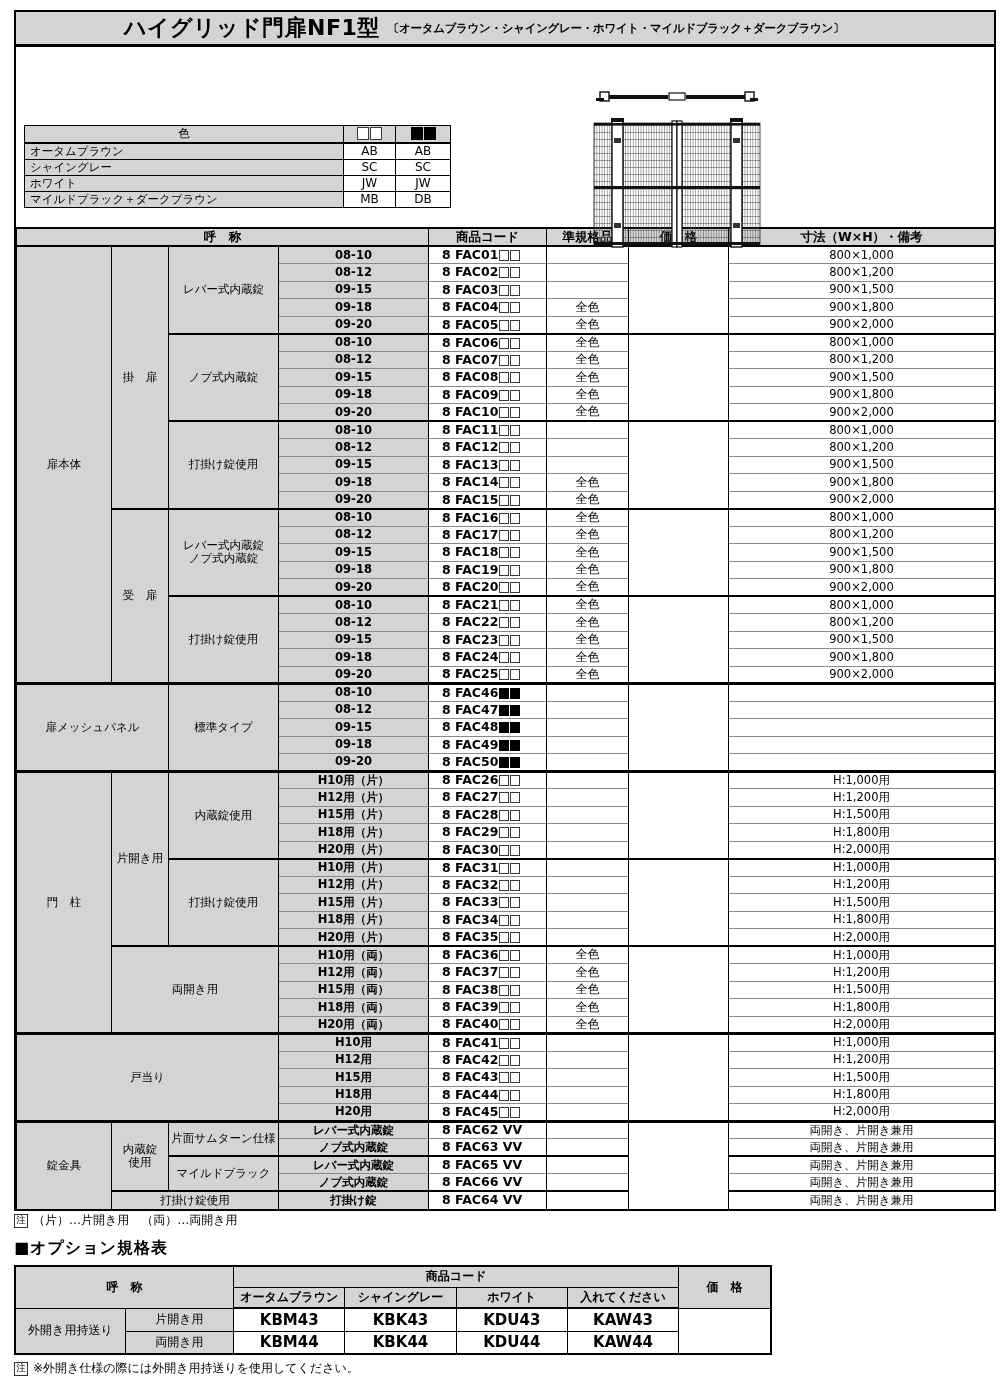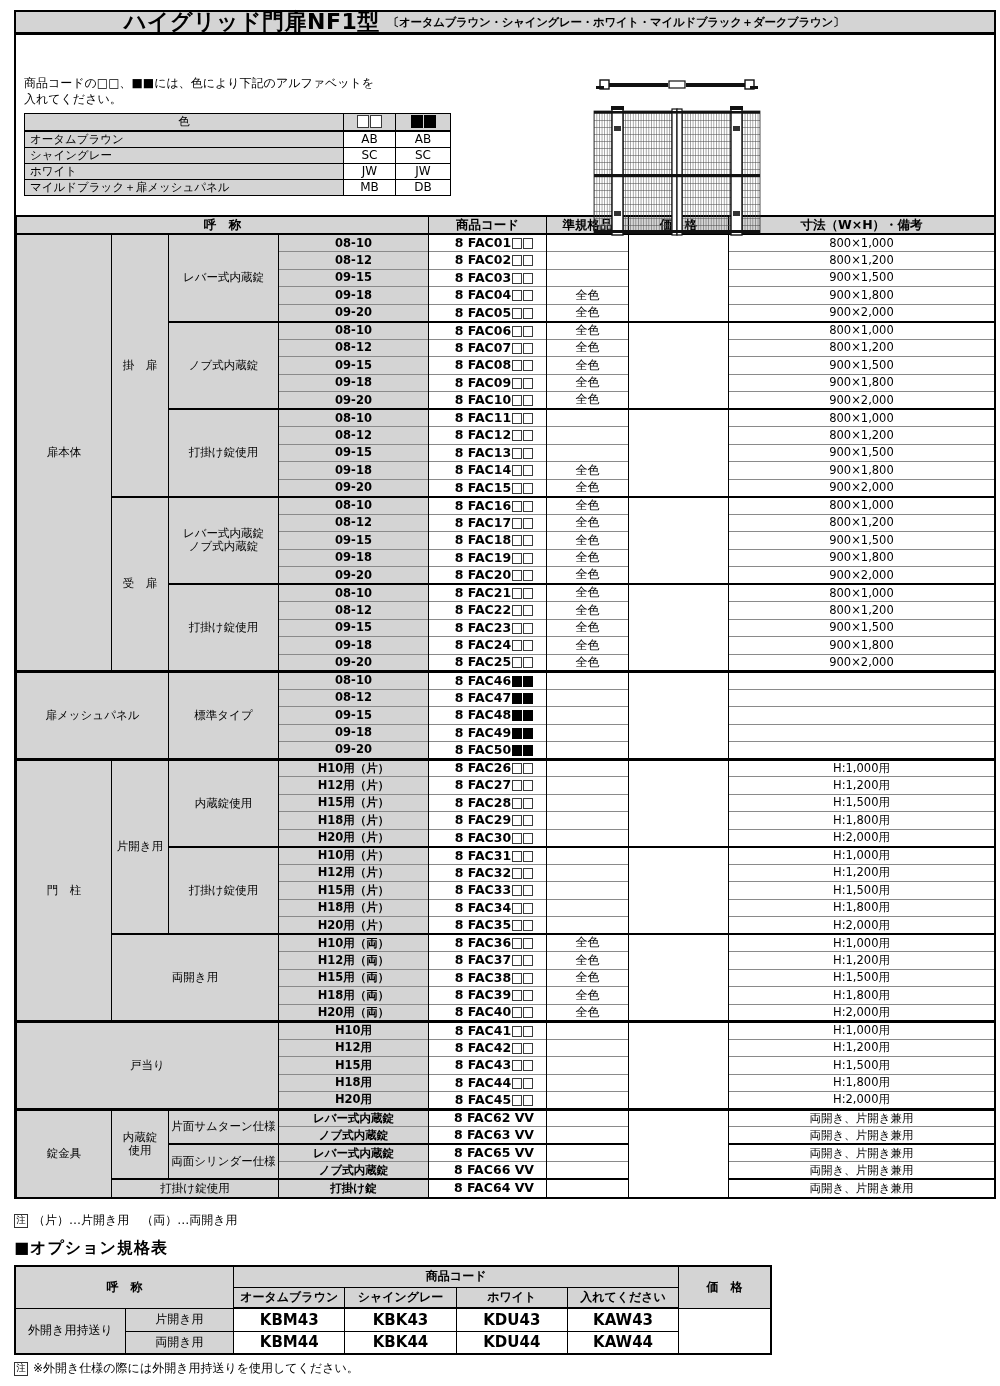--- a/index.html
+++ b/index.html
@@ -8,21 +8,21 @@
     --black:#000;
   }
   *{margin:0;padding:0;box-sizing:border-box;}
   body{
     width:1000px;height:1386px;position:relative;background:#fff;
     font-family:"DejaVu Sans","Liberation Sans",sans-serif;color:#000;
     -webkit-font-smoothing:antialiased;
   }
   
   .sheet{position:absolute;left:14px;top:10px;width:982px;border:2px solid #000;background:#fff;}
-  .titlebar{height:23px;background:var(--gray);border-bottom:3px solid #000;
+  .titlebar{height:35px;background:var(--gray);border-bottom:3px solid #000;
     display:flex;align-items:center;padding-left:108px;}
   .title-main{font-size:22px;font-weight:bold;letter-spacing:.5px;}
   .title-sub{font-size:11.5px;font-weight:bold;margin-left:8px;letter-spacing:-.3px;}
   .upper{position:relative;height:180px;background:#fff;}
   .intro-note{position:absolute;left:8px;top:40px;font-size:12px;line-height:16px;width:400px;}
   
   .ctable{position:absolute;left:8px;top:78px;border-collapse:collapse;table-layout:fixed;width:426px;}
   .ctable td{border:1px solid #000;font-size:11.5px;height:16px;overflow:hidden;white-space:nowrap;}
   .ctable tr.chead td{height:17px;background:var(--gray);border-bottom:2px solid #000;}
   .ctable td.cname{background:var(--gray);padding-left:5px;}
@@ -36,21 +36,21 @@
   .gate{position:absolute;left:570px;top:36px;}
   
   .mtable{border-collapse:collapse;table-layout:fixed;width:978px;border-top:2px solid #000;}
   .mtable td{overflow:hidden;white-space:nowrap;font-size:11.5px;line-height:1.12;
     border-left:1px solid #000;border-right:1px solid #000;text-align:center;vertical-align:middle;}
   .mtable tr{height:17.5px;}
   .mtable tr.hrow{height:18px;}
   .mtable tr.hrow td{background:var(--gray);font-weight:bold;font-size:12.5px;border-bottom:2px solid #000;}
   .mtable td.lbl{background:var(--gray);}
   .mtable td.size{background:var(--gray);font-weight:bold;}
-  .mtable td.code{background:#fff;text-align:center;padding-left:13px;font-weight:bold;font-size:12.5px;}
+  .mtable td.code{background:#fff;text-align:left;padding-left:13px;font-weight:bold;font-size:12.5px;}
   .mtable td.std{background:#fff;font-size:12px;margin-left:22px;}
   .mtable td.price{background:#fff;}
   .mtable td.dim{background:#fff;}
   .mtable tr.sep-thin > td{border-top:1px solid var(--line);}
   .mtable tr.sep-group > td{border-top:2px solid #000;}
   .mtable tr.sep-section > td{border-top:3px solid #000;}
   .small-lbl{font-size:10.5px;}
   
   .noteline{position:absolute;left:14px;font-size:12px;display:flex;align-items:center;gap:5px;}
   .chu{display:inline-flex;align-items:center;justify-content:center;width:14px;height:14px;
@@ -73,24 +73,20 @@
 <body>
 
 <div class="sheet">
 
   <div class="titlebar">
     <span class="title-main">ハイグリッド門扉NF1型</span>
     <span class="title-sub">〔オータムブラウン・シャイングレー・ホワイト・マイルドブラック＋ダークブラウン〕</span>
   </div>
 
   <div class="upper">
-    <div class="intro-note">
-      <div>商品コードの□□、■■には、色により下記のアルファベットを</div>
-      <div>入れてください。</div>
-    </div>
 
     <table class="ctable">
       <colgroup>
           <col style="width:319px">
           <col style="width:52px">
           <col style="width:55px">
         </colgroup>
       <tbody>
           <tr class="chead">
         <td style="text-align:center">色</td>
@@ -108,21 +104,21 @@
             <td class="cname">シャイングレー</td>
             <td class="ccode">SC</td>
             <td class="ccode">SC</td>
           </tr>
           <tr>
             <td class="cname">ホワイト</td>
             <td class="ccode">JW</td>
             <td class="ccode">JW</td>
           </tr>
           <tr>
-            <td class="cname">マイルドブラック＋扉メッシュパネル</td>
+            <td class="cname">マイルドブラック＋ダークブラウン</td>
             <td class="ccode">MB</td>
             <td class="ccode">DB</td>
           </tr>
         </tbody>
     </table>
 
     <div class="gate">
       <svg width="182" height="172" viewBox="0 0 182 172">
         <defs>
           <pattern id="mesh" width="2.6" height="7" patternUnits="userSpaceOnUse">
@@ -520,21 +516,21 @@
           <td class="price" rowspan="5"></td>
           <td class="dim">両開き、片開き兼用</td>
         </tr>
         <tr class="sep-thin">
           <td class="size">ノブ式内蔵錠</td>
           <td class="code">8 FAC63 VV</td>
           <td class="std"></td>
           <td class="dim">両開き、片開き兼用</td>
         </tr>
         <tr class="sep-group">
-          <td class="lbl small-lbl" rowspan="2">両面シリンダー仕様</td>
+          <td class="lbl small-lbl" rowspan="2">マイルドブラック</td>
           <td class="size">レバー式内蔵錠</td>
           <td class="code">8 FAC65 VV</td>
           <td class="std"></td>
           <td class="dim">両開き、片開き兼用</td>
         </tr>
         <tr class="sep-thin">
           <td class="size">ノブ式内蔵錠</td>
           <td class="code">8 FAC66 VV</td>
           <td class="std"></td>
           <td class="dim">両開き、片開き兼用</td>

